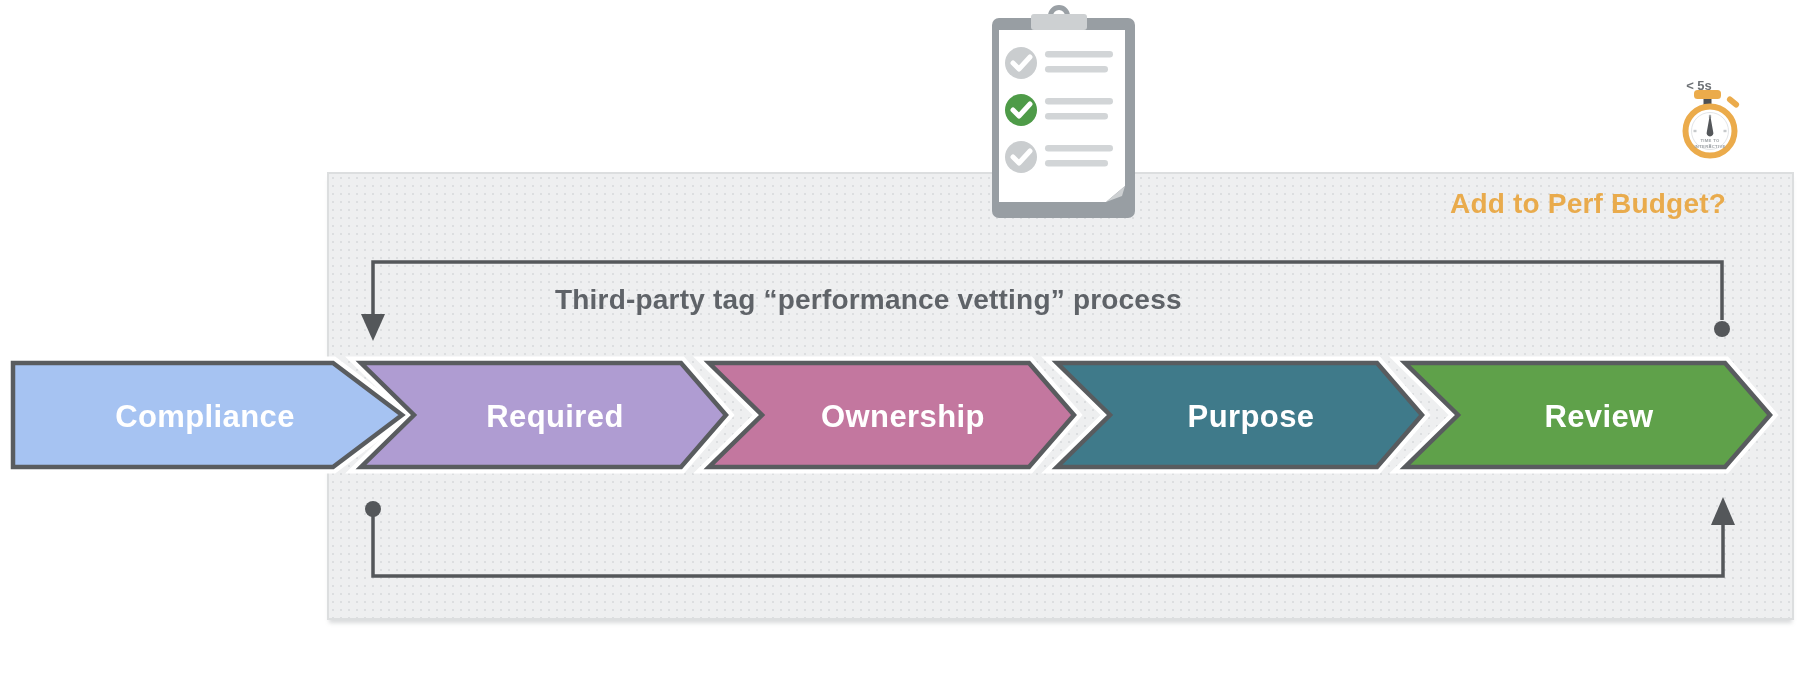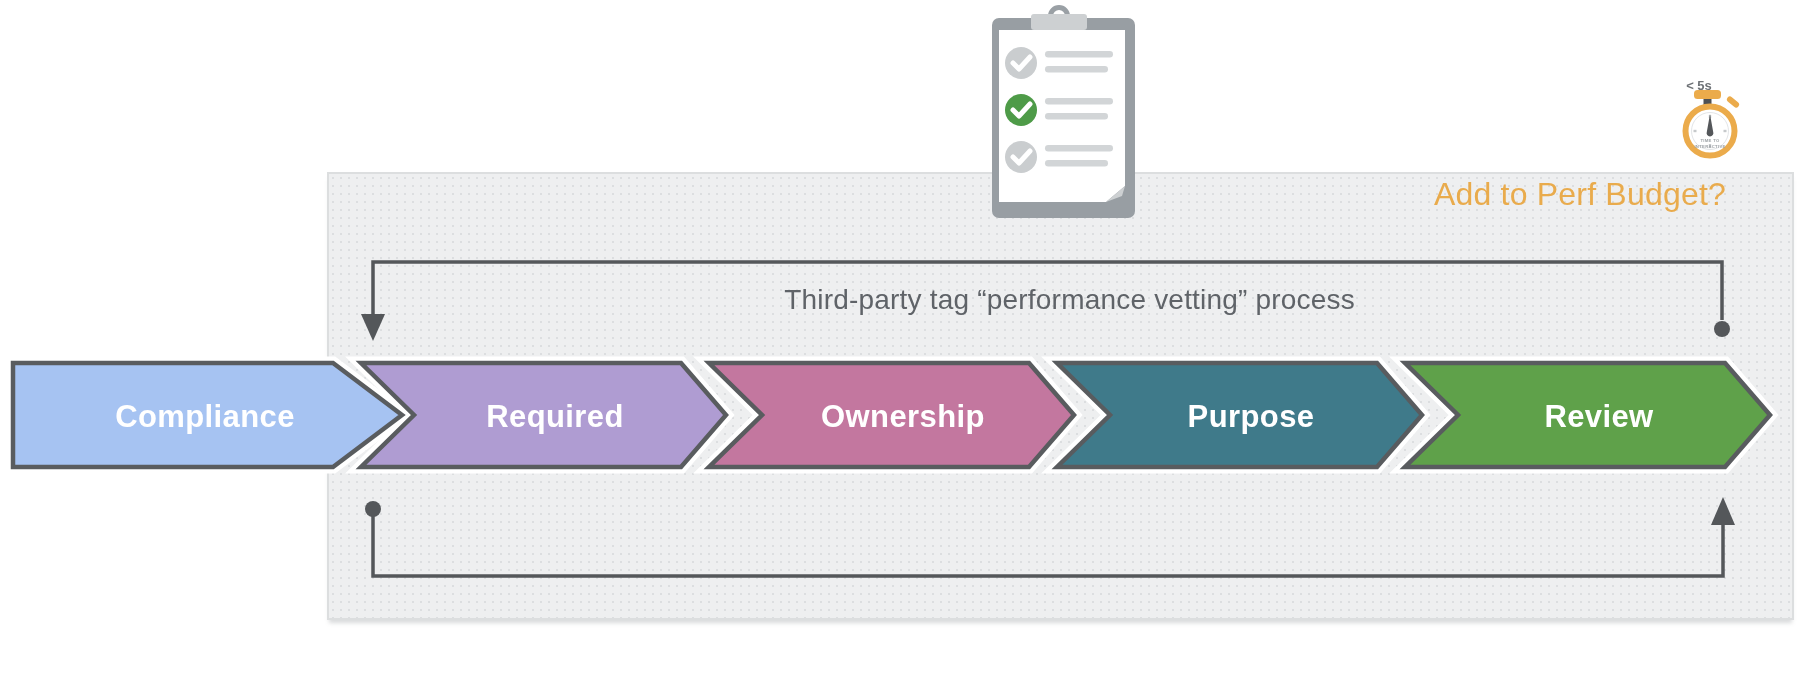--- a/index.html
+++ b/index.html
@@ -10,26 +10,26 @@
   .panel{
     position:absolute;left:327px;top:172px;width:1463px;height:444px;
     background-color:#EEEFF0;
     background-image:radial-gradient(circle,#DCDEE0 1px,transparent 1.4px);
     background-size:8px 8px;
     border:2px solid #DCDEDF;
     box-shadow:0 5px 4px -2px rgba(120,125,130,0.28);
   }
   .title{
     position:absolute;left:555px;top:284px;width:800px;
-    text-align:right;font-size:28px;font-weight:normal;color:#5F6368;
+    text-align:left;font-size:28px;font-weight:bold;color:#5F6368;
     letter-spacing:0.2px;
   }
   .perf-budget{
-    position:absolute;top:176px;left:1200px;width:526px;
-    text-align:right;font-size:32px;font-weight:normal;color:#E9AB4C;
+    position:absolute;top:188px;left:1200px;width:526px;
+    text-align:right;font-size:28px;font-weight:bold;color:#E9AB4C;
     letter-spacing:0.2px;
   }
   svg.overlay{position:absolute;left:0;top:0;}
   .chev-halo{fill:#ffffff;stroke:#ffffff;stroke-width:13;stroke-linejoin:miter;}
   .chev{stroke:#595C5F;stroke-width:4.5;stroke-linejoin:miter;}
   .chev-label{fill:#ffffff;font-size:31px;font-weight:bold;text-anchor:middle;
     font-family:"Liberation Sans",sans-serif;letter-spacing:0.4px;}
   .loop-path{fill:none;stroke:#54575A;stroke-width:3.5;}
   .loop-solid{fill:#54575A;}
   .board{fill:#989EA3;}

